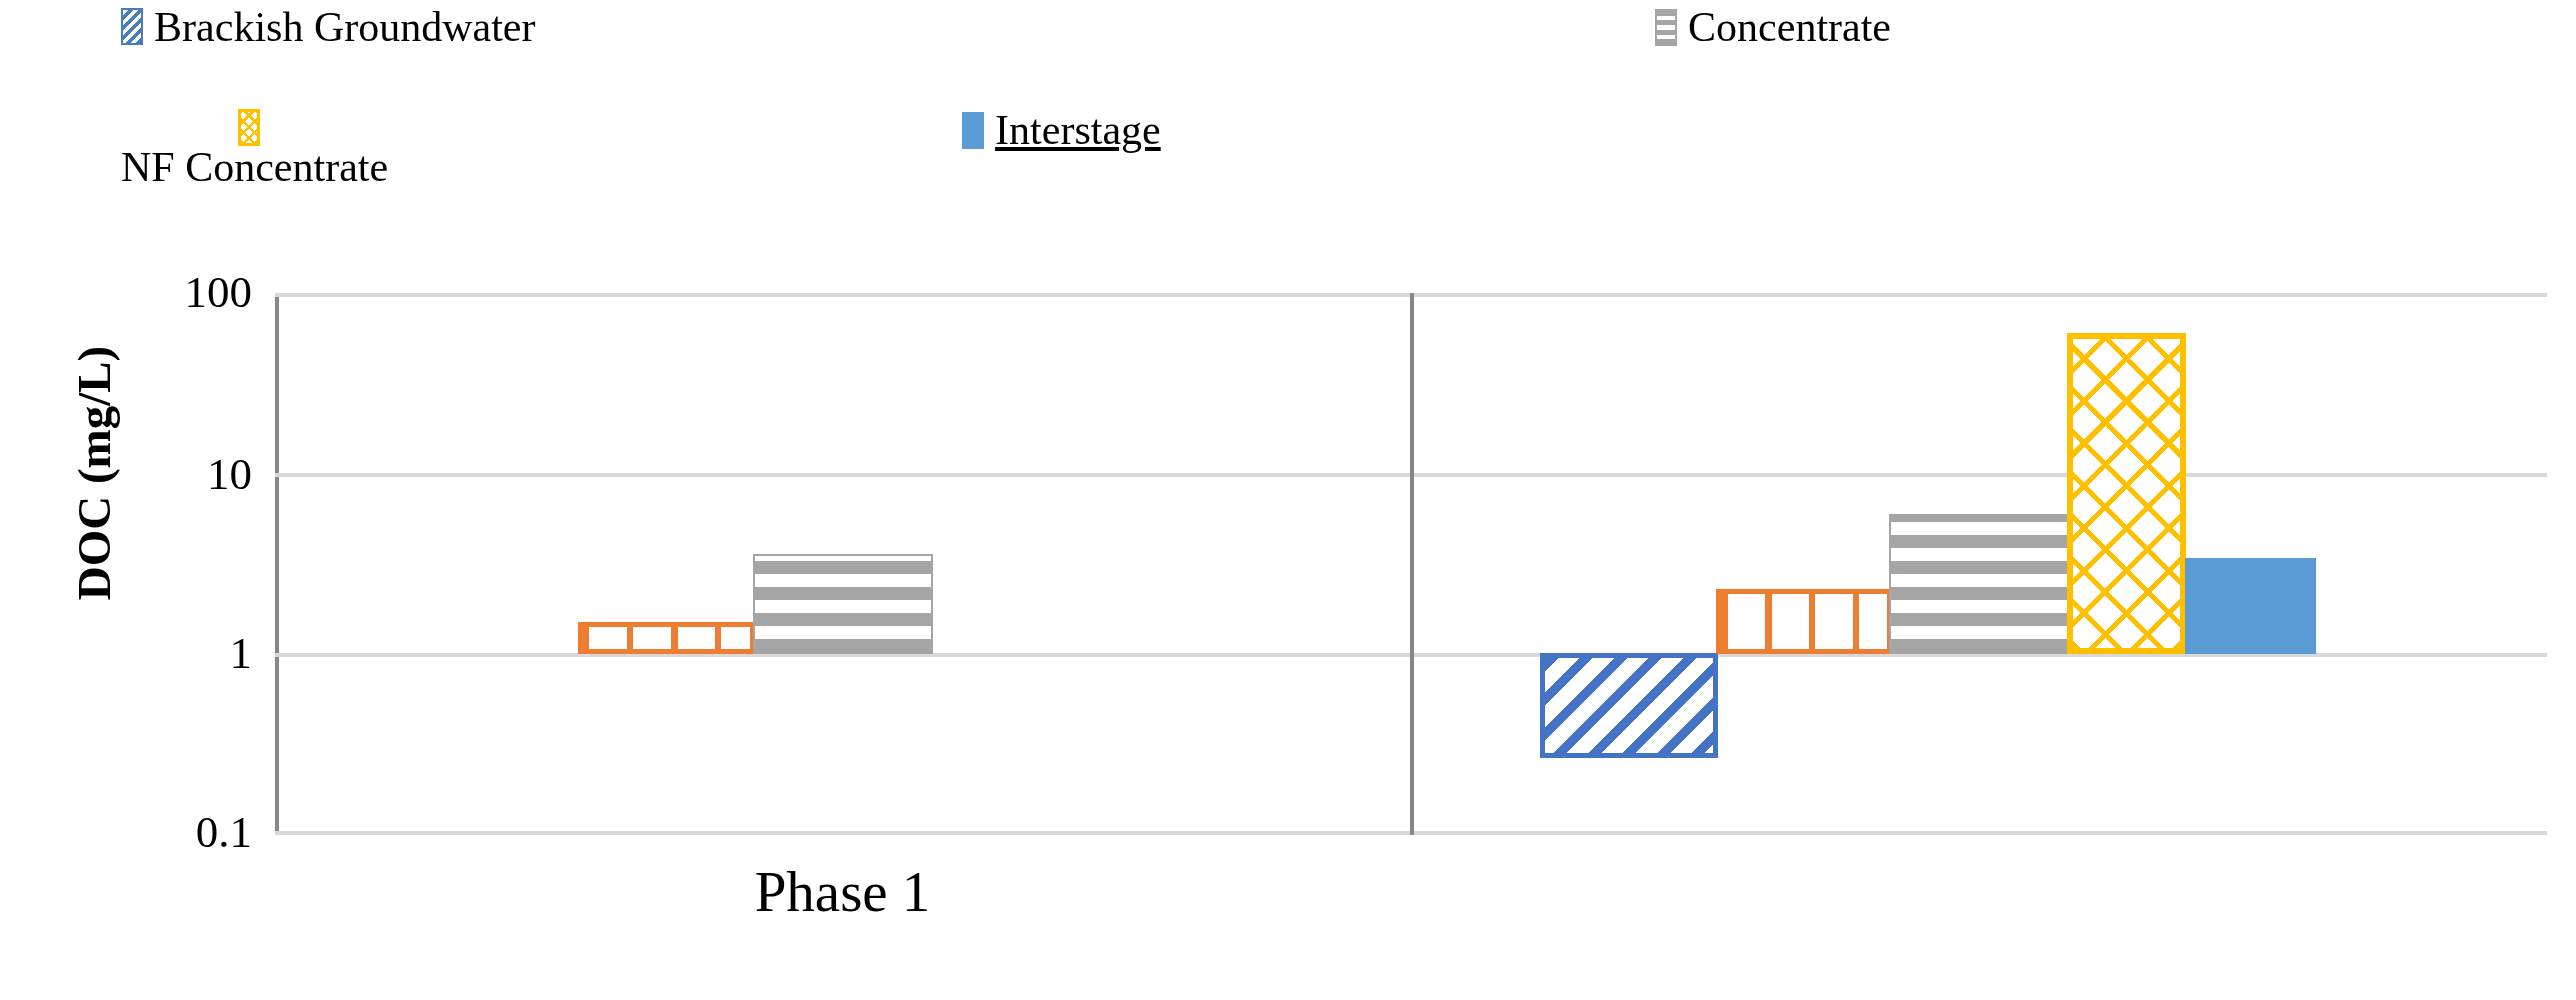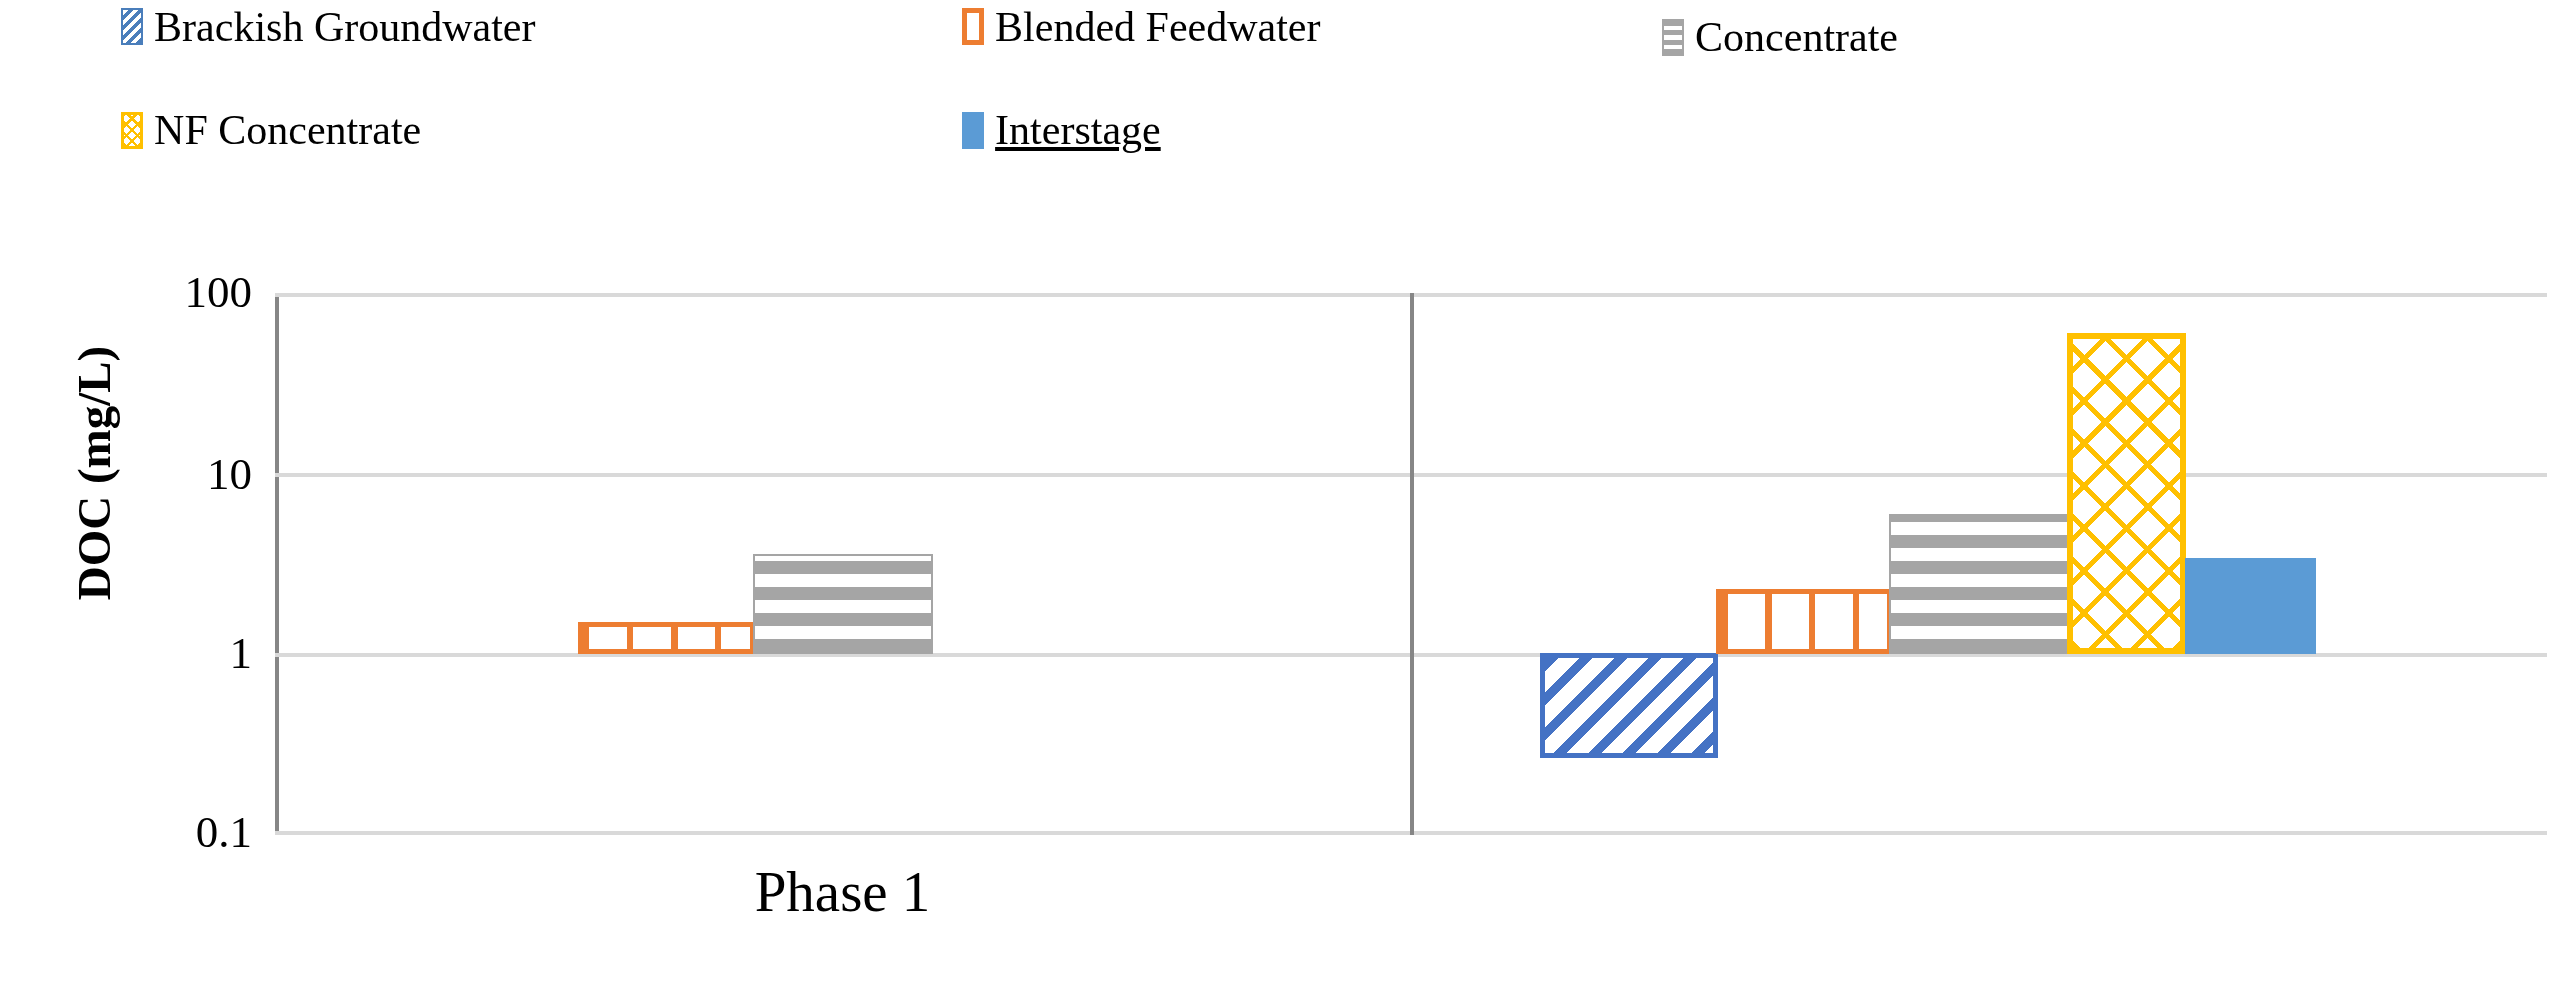--- a/index.html
+++ b/index.html
@@ -207,31 +207,27 @@
 </head>
 <body>
 
 <div id="legend">
 
   <div class="legend-item" style="left:121px; top:5.8px;">
     <span class="legend-swatch sw-brackish"></span>
     <span class="legend-label">Brackish Groundwater</span>
   </div>
 
-  <div class="legend-item" style="left:962px; top:5.8px;">
-    <span class="legend-swatch sw-blended"></span>
-    <span class="legend-label">Blended Feedwater</span>
-  </div>
-
-  <div class="legend-item" style="left:1655px; top:16px;margin-left:7px;">
+
+  <div class="legend-item" style="left:1655px; top:6px;">
     <span class="legend-swatch sw-concentrate"></span>
     <span class="legend-label">Concentrate</span>
   </div>
 
-  <div class="legend-item" style="left:121px; top:109px;">
+  <div class="legend-item" style="left:121px; top:109px;flex-direction:column;">
     <span class="legend-swatch sw-nf"></span>
     <span class="legend-label">NF Concentrate</span>
   </div>
 
   <div class="legend-item" style="left:962px; top:109px;text-decoration:underline;">
     <span class="legend-swatch sw-interstage"></span>
     <span class="legend-label">Interstage</span>
   </div>
 
 </div>

